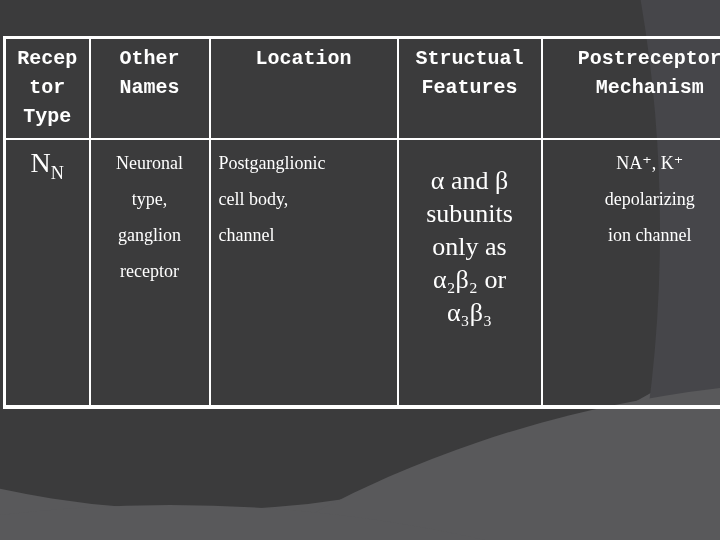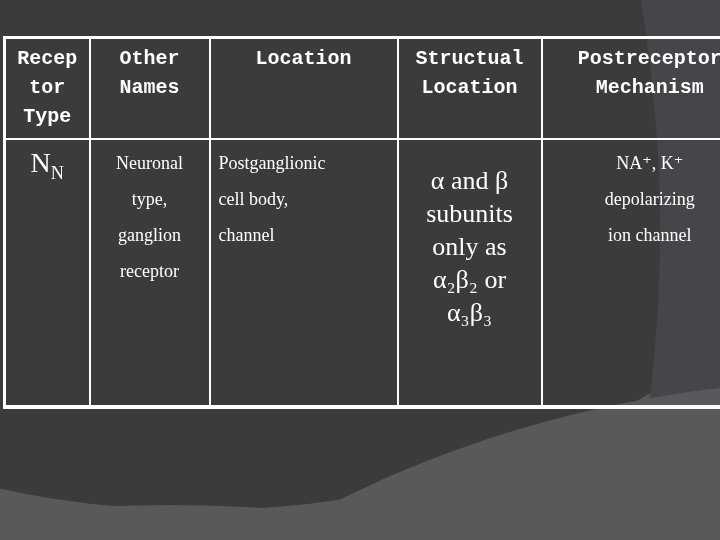--- a/index.html
+++ b/index.html
@@ -85,21 +85,21 @@
     </colgroup>
     <tbody>
       <tr class="header-row">
         <th>Recep
 tor
 Type</th>
         <th>Other
 Names</th>
         <th>Location</th>
         <th>Structual
-Location</th>
+Features</th>
         <th>Postreceptor
 Mechanism</th>
       </tr>
       <tr class="data-row">
         <td class="cell-receptor-type"><span>N</span><sub>N</sub></td>
         <td class="cell-other-names">Neuronal
 type,
 ganglion
 receptor</td>
         <td class="cell-location">Postganglionic

